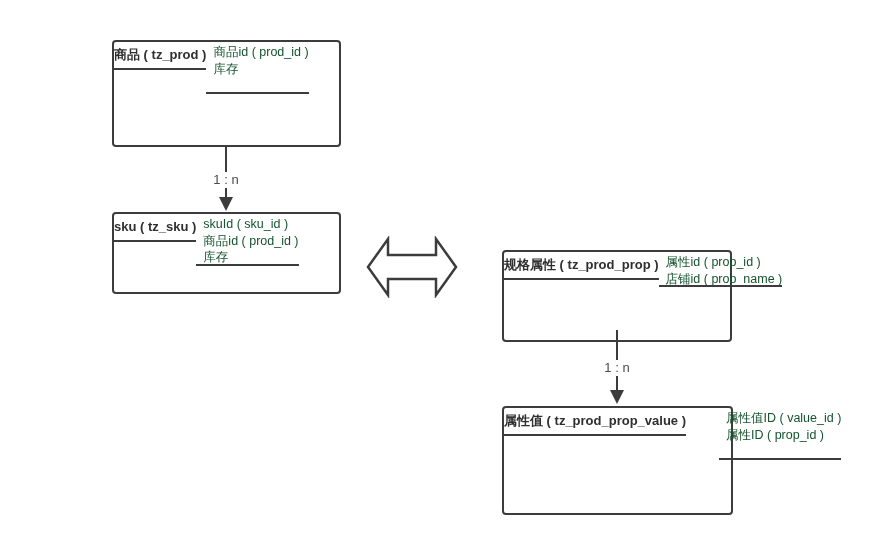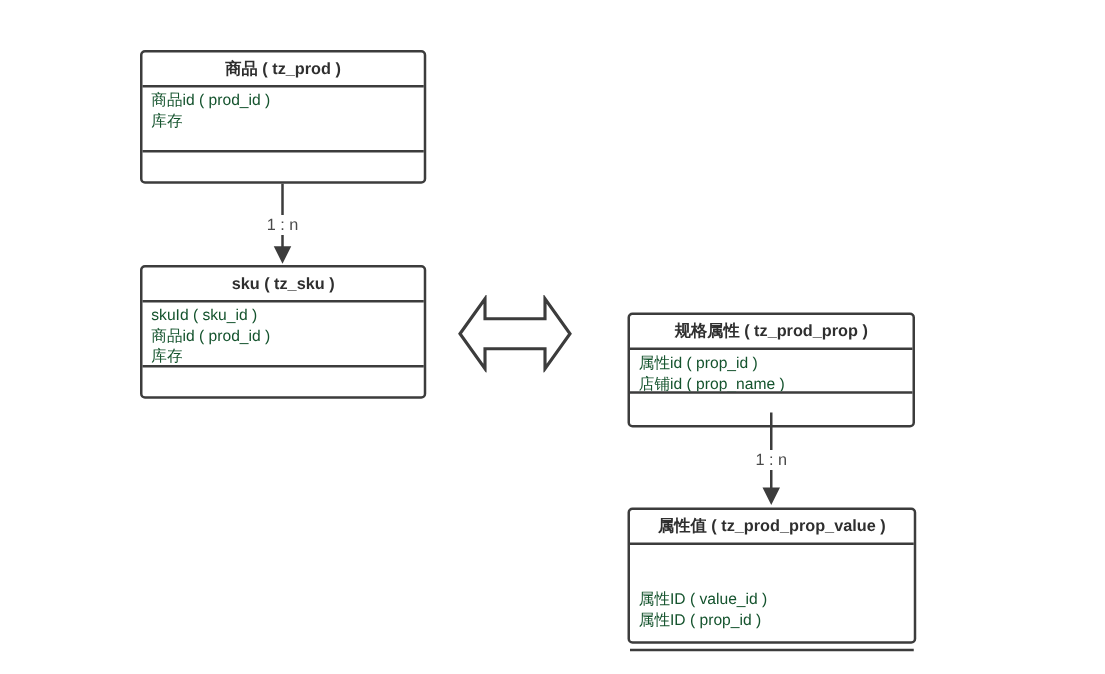--- a/index.html
+++ b/index.html
@@ -14,21 +14,21 @@
     height: 539px;
     background: #ffffff;
     overflow: hidden;
   }
   .entity {
     position: absolute;
     background: #ffffff;
     border: 2px solid #3c3c3c;
     border-radius: 4px;
     display: flex;
-    flex-direction: column;
+    flex-direction: row;
   }
   .e-title {
     flex: 0 0 auto;
     height: 28px;
     line-height: 26px;
     text-align: center;
     font-size: 13px;
     font-weight: bold;
     color: #2f2f2f;
     border-bottom: 2px solid #3c3c3c;
@@ -85,21 +85,21 @@
       <div class="e-field">商品id ( prod_id )</div>
       <div class="e-field">库存</div>
     </div>
     <div class="e-footer"></div>
   </div>
 
   <div class="vline" style="left:225px; top:147px; height:51px;"></div>
   <div class="arrowhead-down" style="left:219px; top:197px;"></div>
   <div class="conn-label" style="left:226px; top:172px;">1 : n</div>
 
-  <div class="entity" style="left:112px; top:212px; width:229px; height:107px;">
+  <div class="entity" style="left:112px; top:212px; width:229px; height:82px;">
     <div class="e-title">sku ( tz_sku )</div>
     <div class="e-fields" style="height:52px;">
       <div class="e-field">skuId ( sku_id )</div>
       <div class="e-field">商品id ( prod_id )</div>
       <div class="e-field">库存</div>
     </div>
     <div class="e-footer"></div>
   </div>
 
   <svg class="double-arrow" style="left:366px; top:236px;" width="92" height="62" viewBox="0 0 92 62">
@@ -115,19 +115,19 @@
     <div class="e-footer"></div>
   </div>
 
   <div class="vline" style="left:616px; top:330px; height:61px;"></div>
   <div class="arrowhead-down" style="left:610px; top:390px;"></div>
   <div class="conn-label" style="left:617px; top:360px;">1 : n</div>
 
   <div class="entity" style="left:502px; top:406px; width:231px; height:109px;gap:33px;">
     <div class="e-title">属性值 ( tz_prod_prop_value )</div>
     <div class="e-fields" style="height:52px;">
-      <div class="e-field">属性ID ( value_id )</div>
+      <div class="e-field">属性值ID ( value_id )</div>
       <div class="e-field">属性ID ( prop_id )</div>
     </div>
     <div class="e-footer"></div>
   </div>
 
 </div>
 
 </body></html>

